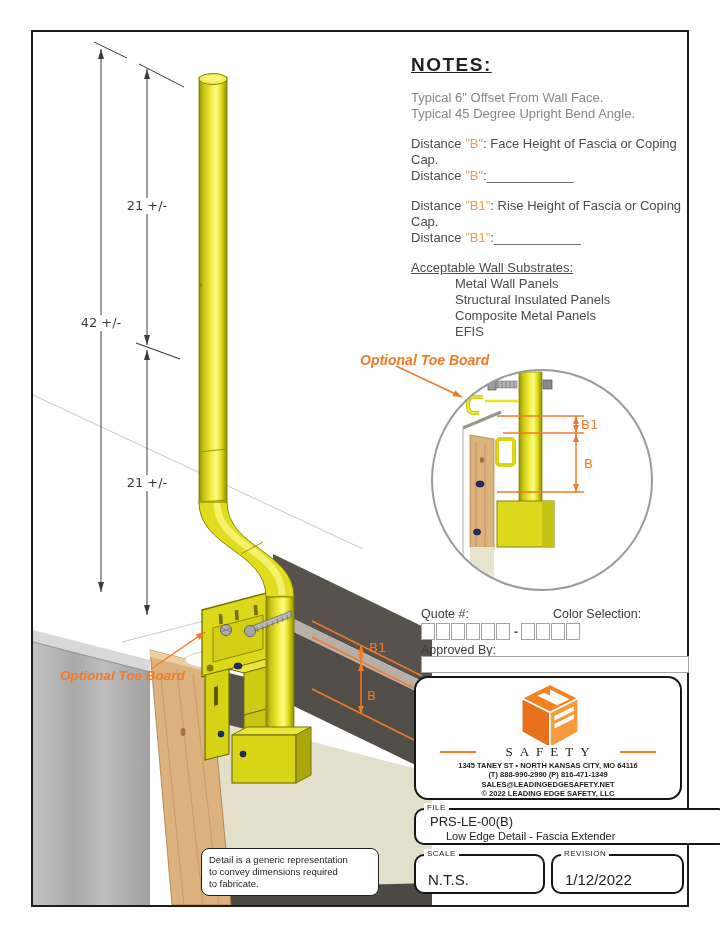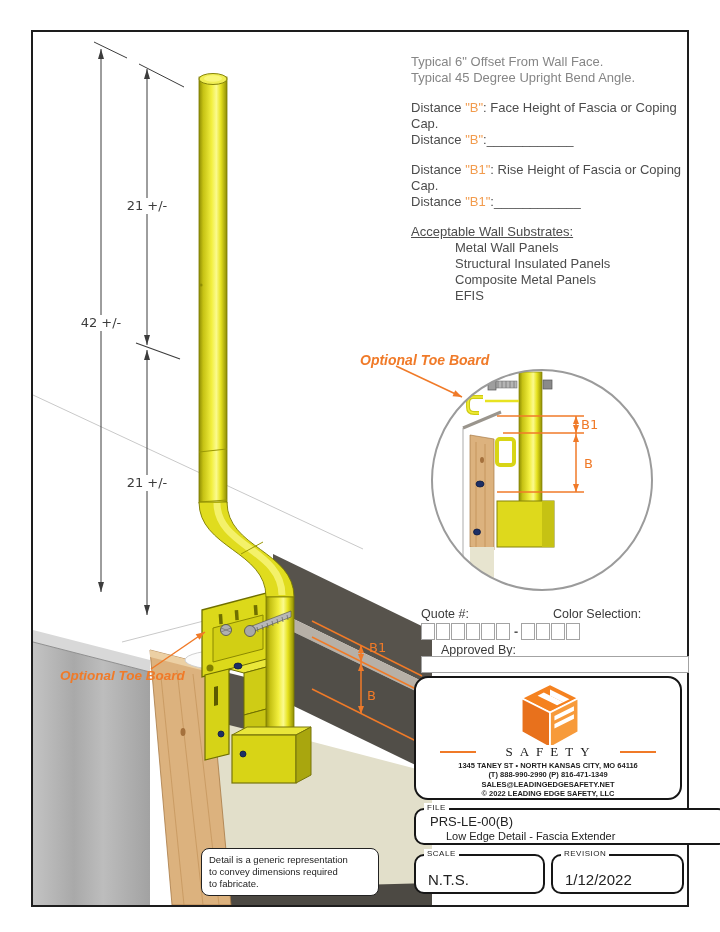--- a/index.html
+++ b/index.html
@@ -17,21 +17,21 @@
   .okey{color:#F29B4D;}
   .sub-head{text-decoration:underline;}
   .sub-item{padding-left:44px;}
   
   .quote-area{position:absolute;left:388px;top:575px;width:272px;font-size:12.5px;color:#3a3a3a;}
   .q-label{position:absolute;left:0;top:0;}
   .c-label{position:absolute;left:132px;top:0;}
   .cells{position:absolute;left:0;top:16px;display:flex;align-items:center;}
   .cell{width:12px;height:15px;border:1px solid #a3a3a3;margin-right:1px;background:#fff;}
   .dash{margin:0 3px;font-weight:bold;color:#555;}
-  .a-label{position:absolute;left:0;top:36px;margin-left:20px;}
+  .a-label{position:absolute;left:0;top:36px;}
   .a-input{position:absolute;left:0;top:49px;width:266px;height:15px;border:1.5px solid #a3a3a3;background:#fff;}
   
   .logo-box{position:absolute;left:381px;top:644px;width:268px;height:124px;border:2px solid #161616;border-radius:14px;box-sizing:border-box;background:#fff;}
   .cube{position:absolute;left:103px;top:3px;}
   .brand1{position:absolute;left:0;right:0;top:36px;text-align:center;}
   .brand1 span{display:inline-block;transform:scaleX(.78);font-size:25px;font-weight:bold;letter-spacing:-1px;color:#1a1a1a;background:#fff;padding:0 4px;line-height:1.05;white-space:nowrap;}
   .brand2{position:absolute;left:0;right:0;top:67px;display:flex;justify-content:center;align-items:center;gap:23px;}
   .brand2 .bar{width:30px;height:2px;background:#F07A28;}
   .brand2 span{font-family:"Liberation Serif",serif;font-size:13px;letter-spacing:7px;padding-left:6px;color:#1a1a1a;background:#fff;line-height:1;}
   .addr{position:absolute;left:0;right:0;top:83px;text-align:center;font-size:7.5px;font-weight:bold;line-height:9.4px;color:#1c1c1c;}
@@ -233,20 +233,21 @@
           <polygon points="543,460 540,452 546,452" fill="#F07A28" stroke="none"></polygon>
         </g>
         <text class="odim" x="548" y="397" font-size="12.5">B1</text>
         <text class="odim" x="551" y="436" font-size="12.5">B</text>
       </g>
       <circle cx="509" cy="448" r="110" fill="none" stroke="#9b9b9b" stroke-width="2"></circle>
     </g>
   </svg>
 
   <div class="notes">
+    <h1>NOTES:</h1>
     <p class="muted">Typical 6" Offset From Wall Face.</p>
     <p class="muted">Typical 45 Degree Upright Bend Angle.</p>
     <p class="mt14"><span>Distance </span><span class="okey">"B"</span><span>: Face Height of Fascia or Coping Cap.</span></p>
     <p><span>Distance </span><span class="okey">"B"</span><span>:____________</span></p>
     <p class="mt14"><span>Distance </span><span class="okey">"B1"</span><span>: Rise Height of Fascia or Coping Cap.</span></p>
     <p><span>Distance </span><span class="okey">"B1"</span><span>:____________</span></p>
     <p class="mt14 sub-head">Acceptable Wall Substrates:</p>
     <p class="sub-item">Metal Wall Panels</p>
     <p class="sub-item">Structural Insulated Panels</p>
     <p class="sub-item">Composite Metal Panels</p>

